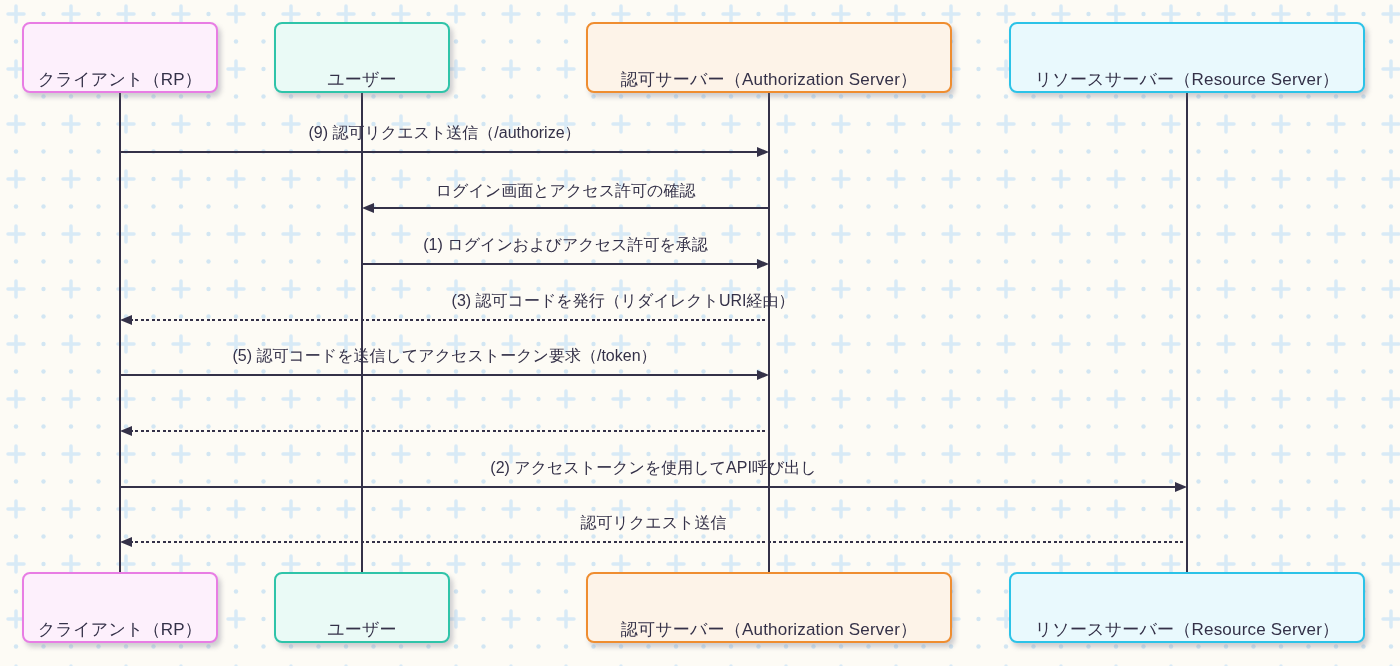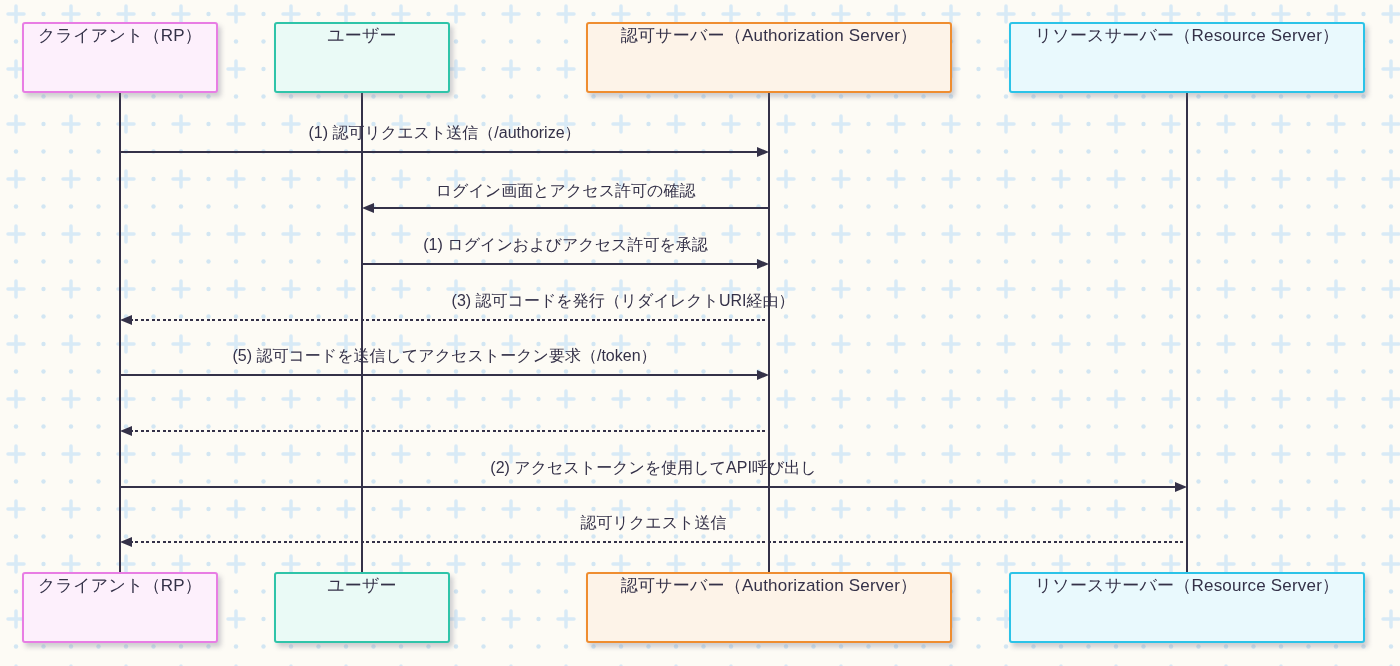--- a/index.html
+++ b/index.html
@@ -20,23 +20,23 @@
   .lifeline {
     position: absolute;
     width: 2px;
     background: #343148;
     z-index: 1;
   }
   .actor {
     position: absolute;
     box-sizing: border-box;
     display: flex;
-    align-items: flex-start;
+    align-items: flex-end;
     justify-content: center;
-    border-radius: 3px;
+    border-radius: 8px;
     border: 2.5px solid;
     font-size: 17px;
     font-weight: 500;
     letter-spacing: 0.2px;
     box-shadow: 3px 4px 5px rgba(110, 110, 130, 0.33);
     z-index: 2;
     white-space: nowrap;
   }
   .msg-line {
     position: absolute;
@@ -113,21 +113,21 @@
       <span>ユーザー</span>
     </div>
     <div class="actor" style="left: 586px; top: 572px; width: 366px; height: 71px; border-color: rgb(239, 141, 48); background: rgb(253, 243, 232);">
       <span>認可サーバー（Authorization Server）</span>
     </div>
     <div class="actor" style="left: 1009px; top: 572px; width: 356px; height: 71px; border-color: rgb(44, 195, 232); background: rgb(233, 249, 253);">
       <span>リソースサーバー（Resource Server）</span>
     </div>
     <div class="msg-line solid" style="top: 150.75px; left: 120px; width: 639px;"></div>
     <div class="arrowhead right" style="top: 146.5px; left: 757px;"></div>
-    <div class="msg-label" style="left: 94.5px; top: 123px;">(1) 認可リクエスト送信（/authorize）</div>
+    <div class="msg-label" style="left: 94.5px; top: 123px;">(9) 認可リクエスト送信（/authorize）</div>
     <div class="msg-line solid" style="top: 206.75px; left: 372px; width: 397px;"></div>
     <div class="arrowhead left" style="top: 202.5px; left: 362px;"></div>
     <div class="msg-label" style="left: 215.5px; top: 181px;">ログイン画面とアクセス許可の確認</div>
     <div class="msg-line solid" style="top: 262.75px; left: 362px; width: 397px;"></div>
     <div class="arrowhead right" style="top: 258.5px; left: 757px;"></div>
     <div class="msg-label" style="left: 215.5px; top: 235px;">(1) ログインおよびアクセス許可を承認</div>
     <div class="msg-line dotted" style="top: 318.75px; left: 130px; width: 639px;"></div>
     <div class="arrowhead left" style="top: 314.5px; left: 120px;"></div>
     <div class="msg-label" style="left: 94.5px; top: 291px; text-align: right;">(3) 認可コードを発行（リダイレクトURI経由）</div>
     <div class="msg-line solid" style="top: 373.75px; left: 120px; width: 639px;"></div>

